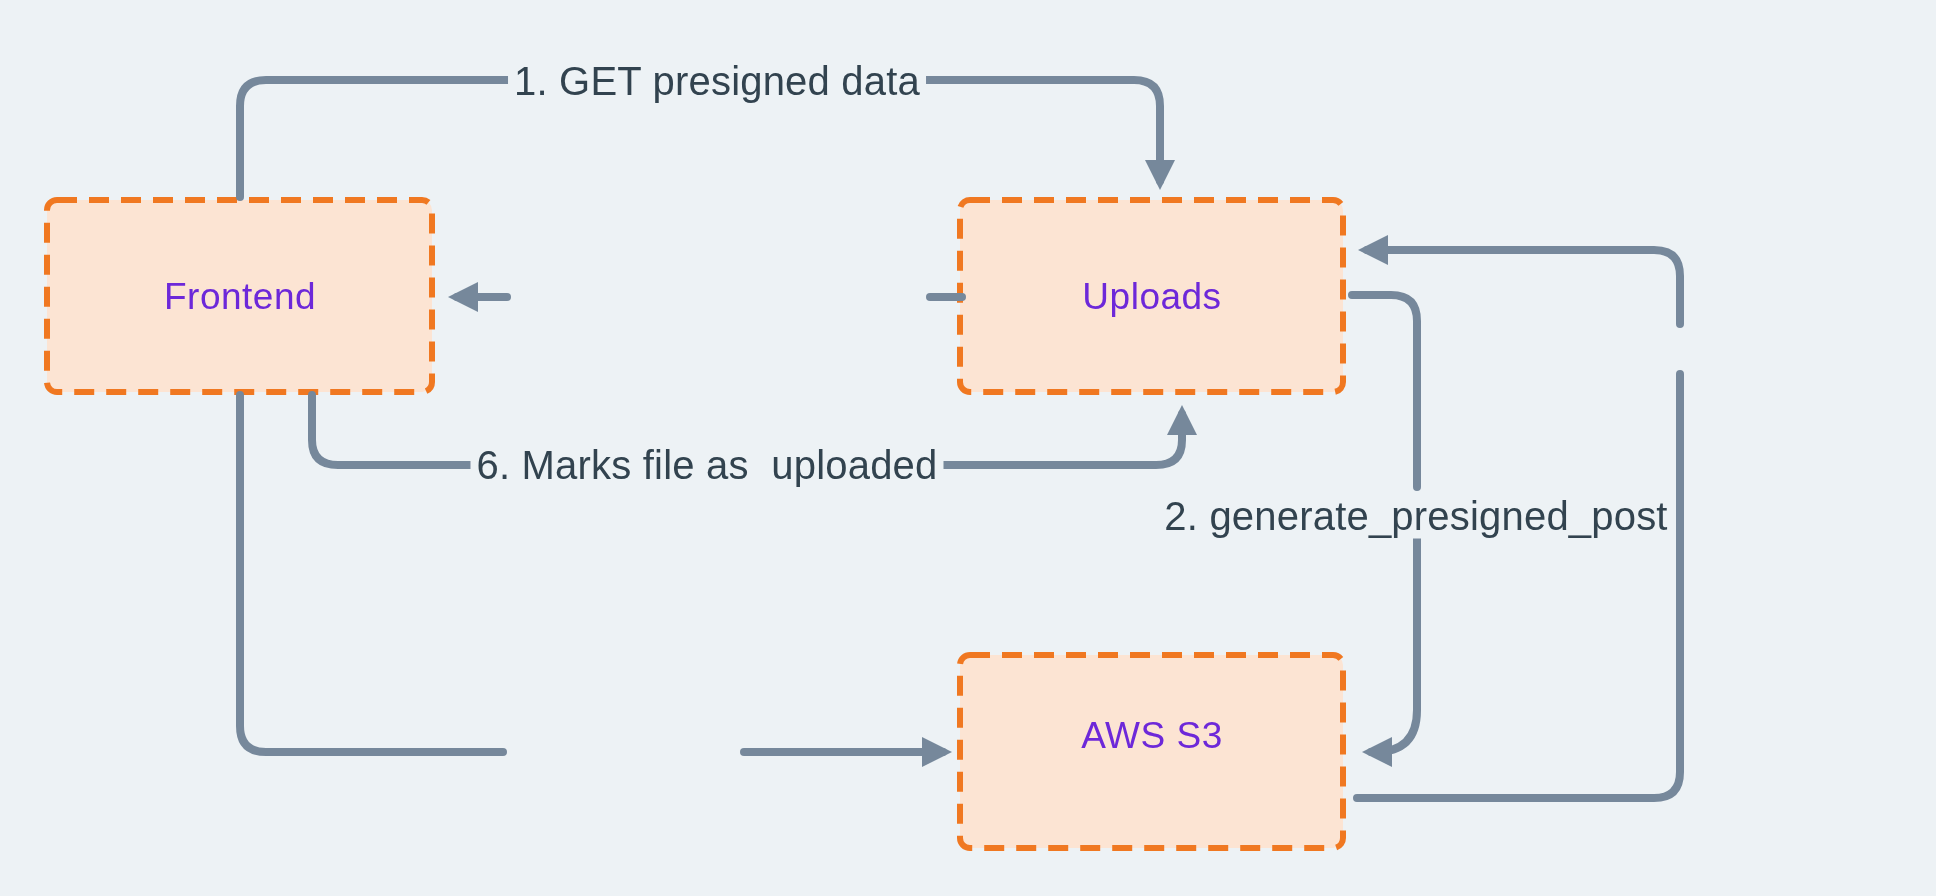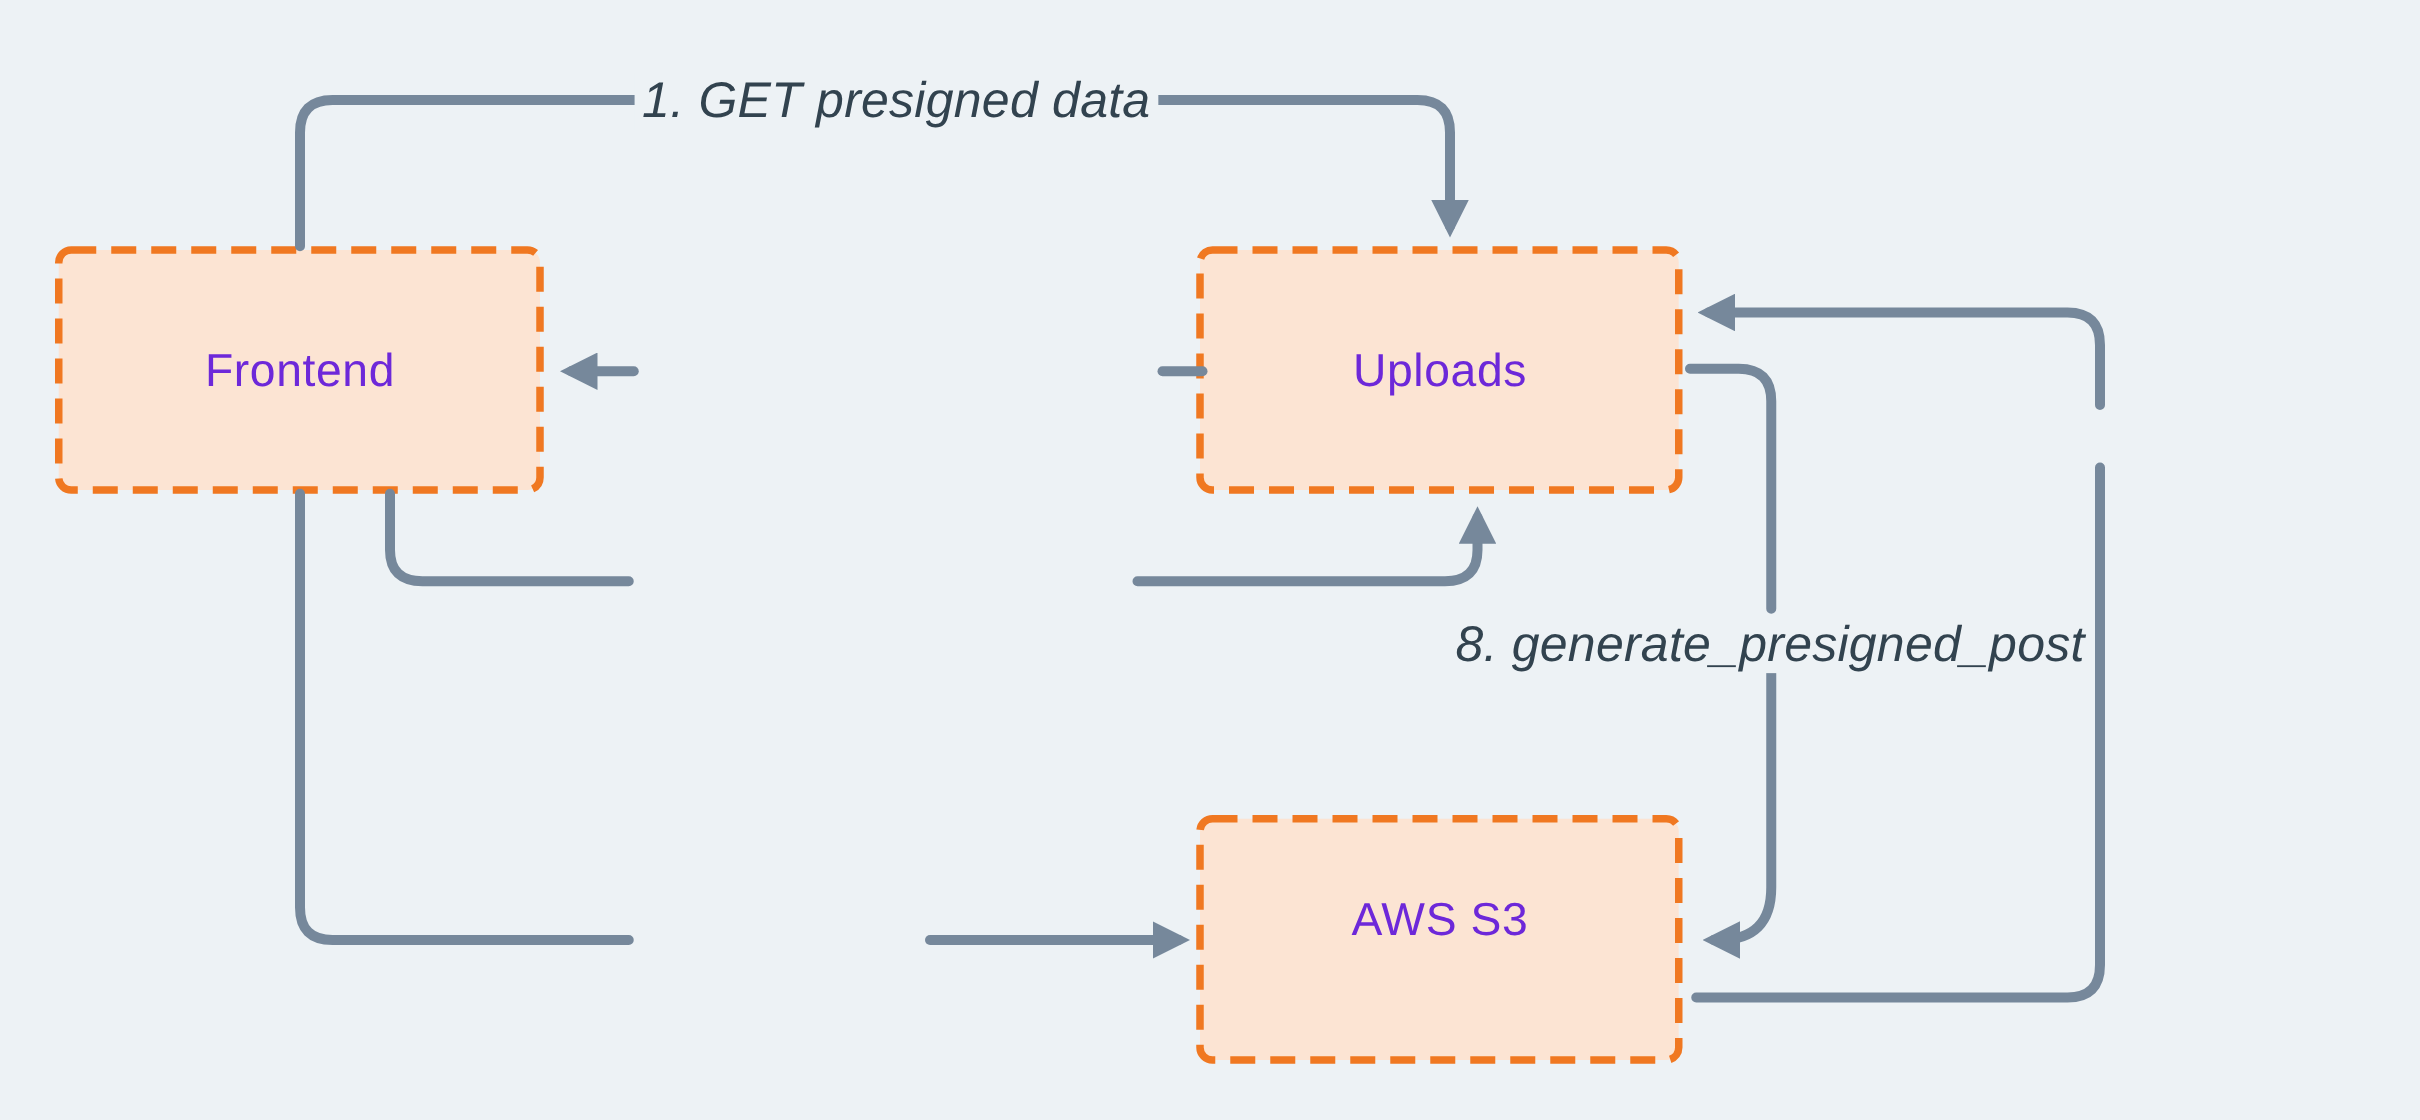--- a/index.html
+++ b/index.html
@@ -32,21 +32,20 @@
   }
   .edge-label {
     position: absolute;
     transform: translate(-50%, -50%);
     font-size: 40px;
     color: #32434f;
     white-space: pre;
     background: #edf2f5;
     padding: 0 6px;
     letter-spacing: 0.2px;
-    font-style: italic;
   }
 </style>
 </head>
 <body>
 
 <div id="canvas">
 
   <svg id="wires" width="1936" height="896" viewBox="0 0 1936 896">
     <defs>
       <marker id="arrow" markerUnits="userSpaceOnUse" markerWidth="30" markerHeight="30" viewBox="0 0 10 10" refX="7" refY="5" orient="auto">
@@ -77,15 +76,16 @@
       <path d="M 1357 798 L 1654 798 Q 1680 798 1680 772 L 1680 374"></path>
       <path d="M 1680 324 L 1680 276 Q 1680 250 1654 250 L 1367 250" marker-end="url(#arrow)"></path>
     </g>
   </svg>
 
   <div class="node-label" style="left:240px;  top:297px">Frontend</div>
   <div class="node-label" style="left:1152px; top:297px">Uploads</div>
   <div class="node-label" style="left:1152px; top:736px">AWS S3</div>
 
   <div class="edge-label" style="left:717px;  top:81px">1. GET presigned data</div>
-  <div class="edge-label" style="left:1416px; top:516px">8. generate_presigned_post</div>
+  <div class="edge-label" style="left:1416px; top:516px">2. generate_presigned_post</div>
+  <div class="edge-label" style="left:707px;  top:465px">6. Marks file as  uploaded</div>
 
 </div>
 
 </body></html>

